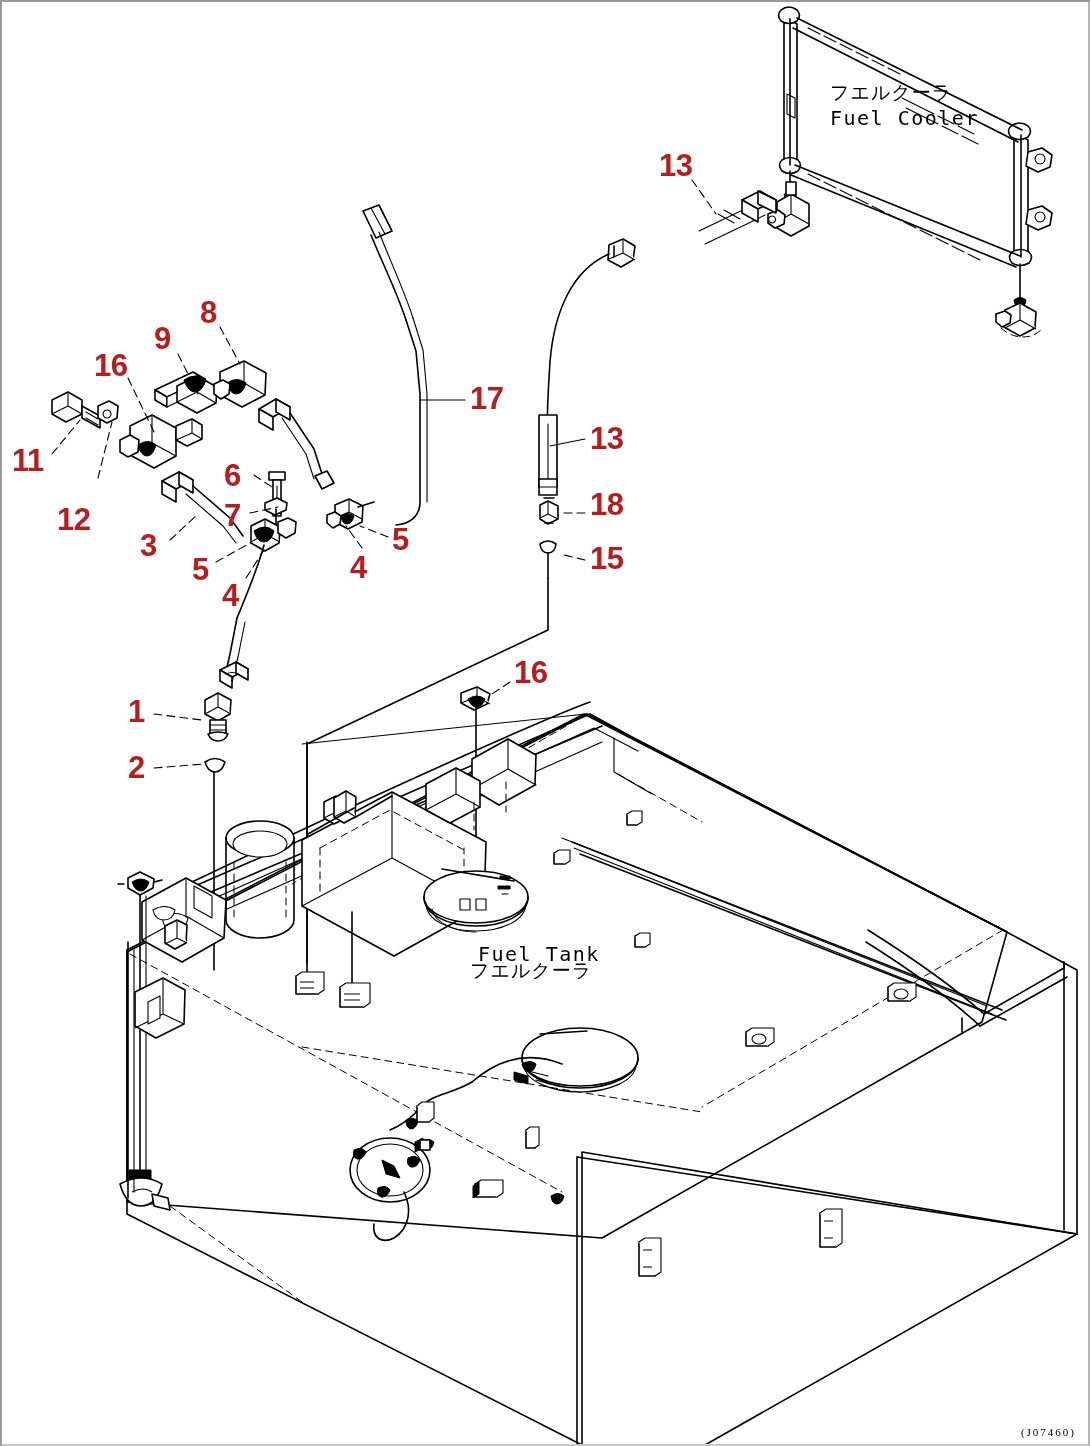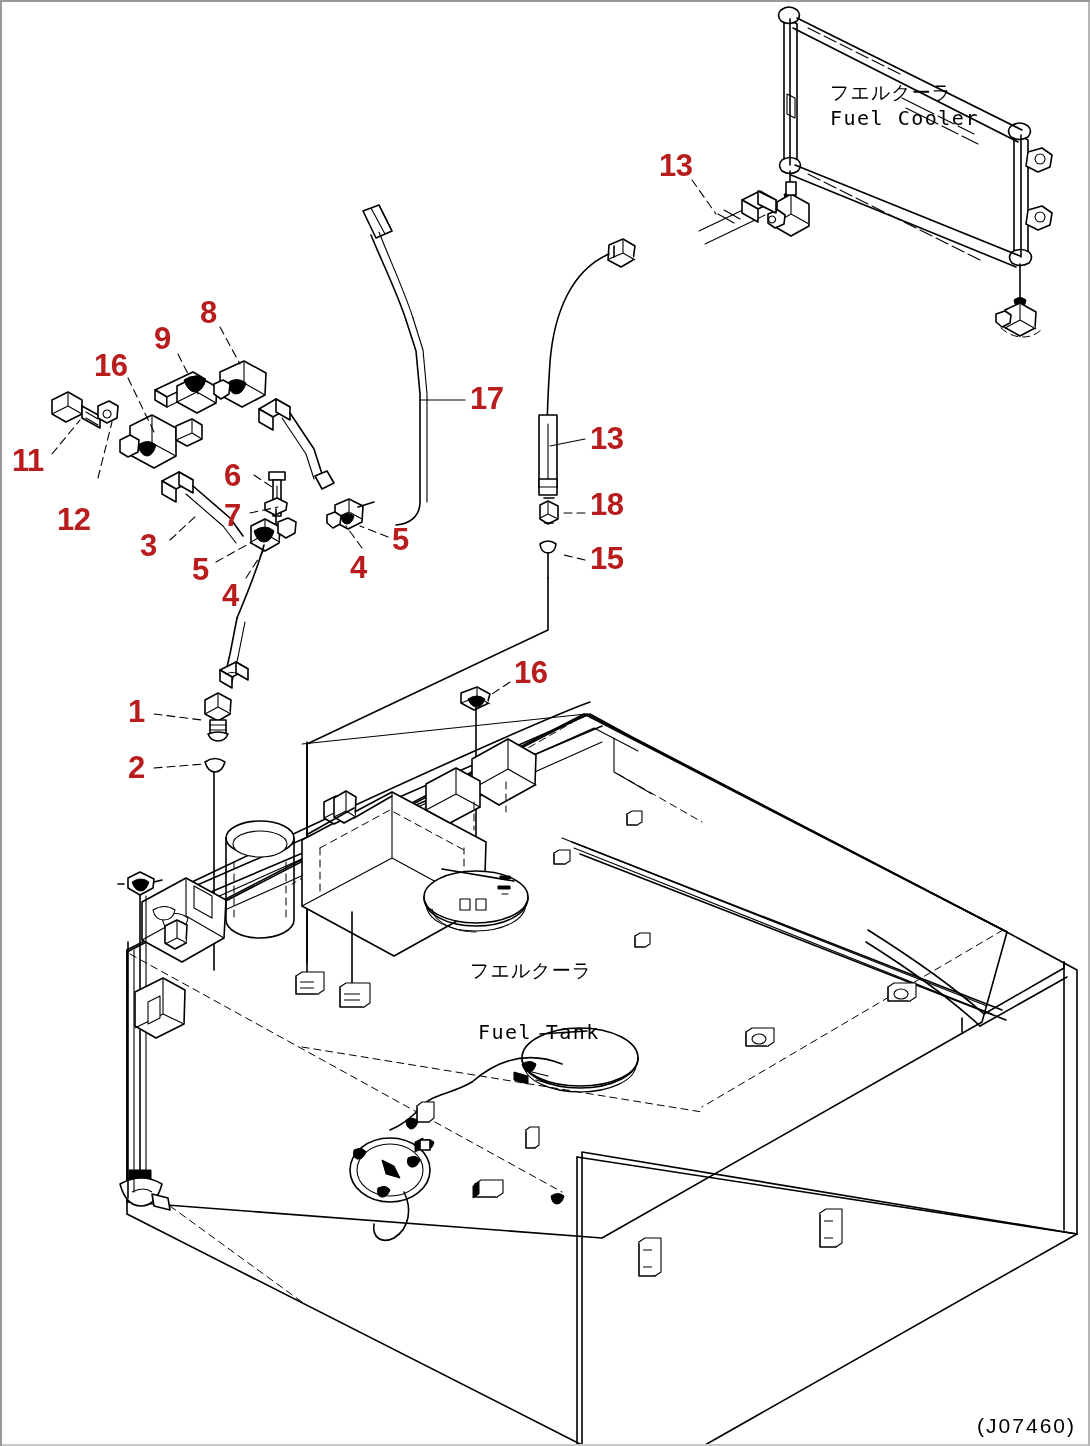--- a/index.html
+++ b/index.html
@@ -41,22 +41,22 @@
     color: #000000;
     white-space: nowrap;
     font-family: "DejaVu Sans Mono", monospace;
   }
   .cap-jp { font-size: 19px; letter-spacing: 1px; }
   .cap-en { font-size: 20px; letter-spacing: 1.5px; text-align: right; }
   .drawing-code {
     position: absolute;
     right: 14px;
     bottom: 8px;
-    font-family: Liberation Sans, sans-serif;
-    font-size: 21px;
+    font-family: Liberation Serif, serif;
+    font-size: 11px;
     color: #000;
     letter-spacing: 2px;
   }
   .bottom-rule {
     position: absolute;
     left: 0;
     bottom: 0;
     width: 1090px;
     height: 2px;
     background: #c8c8c8;
@@ -491,21 +491,21 @@
       <path class="lead" d="M152 712 L200 718"></path>
       <path class="lead" d="M152 766 L202 762"></path>
     </g>
 
   </svg>
 
   <div class="cap-label cap-jp" style="left:828px; top:78px;">フエルクーラ</div>
   <div class="cap-label cap-en" style="left:828px; top:104px;">Fuel Cooler</div>
 
   <div class="cap-label cap-jp" style="left:468px; top:956px;">フエルクーラ</div>
-  <div class="cap-label cap-en" style="left:476px; top:1018px;">Fuel Tank</div>
+  <div class="cap-label cap-en" style="left:476px; top:940px;">Fuel Tank</div>
 
   <div class="callout" style="left:657px; top:148px;">13</div>
   <div class="callout" style="left:198px; top:295px;">8</div>
   <div class="callout" style="left:152px; top:321px;">9</div>
   <div class="callout" style="left:92px;  top:348px;">16</div>
   <div class="callout" style="left:468px; top:381px;">17</div>
   <div class="callout" style="left:588px; top:421px;">13</div>
   <div class="callout" style="left:10px;  top:443px;">11</div>
   <div class="callout" style="left:55px;  top:470px;margin-top:32px;">12</div>
   <div class="callout" style="left:222px; top:458px;">6</div>

